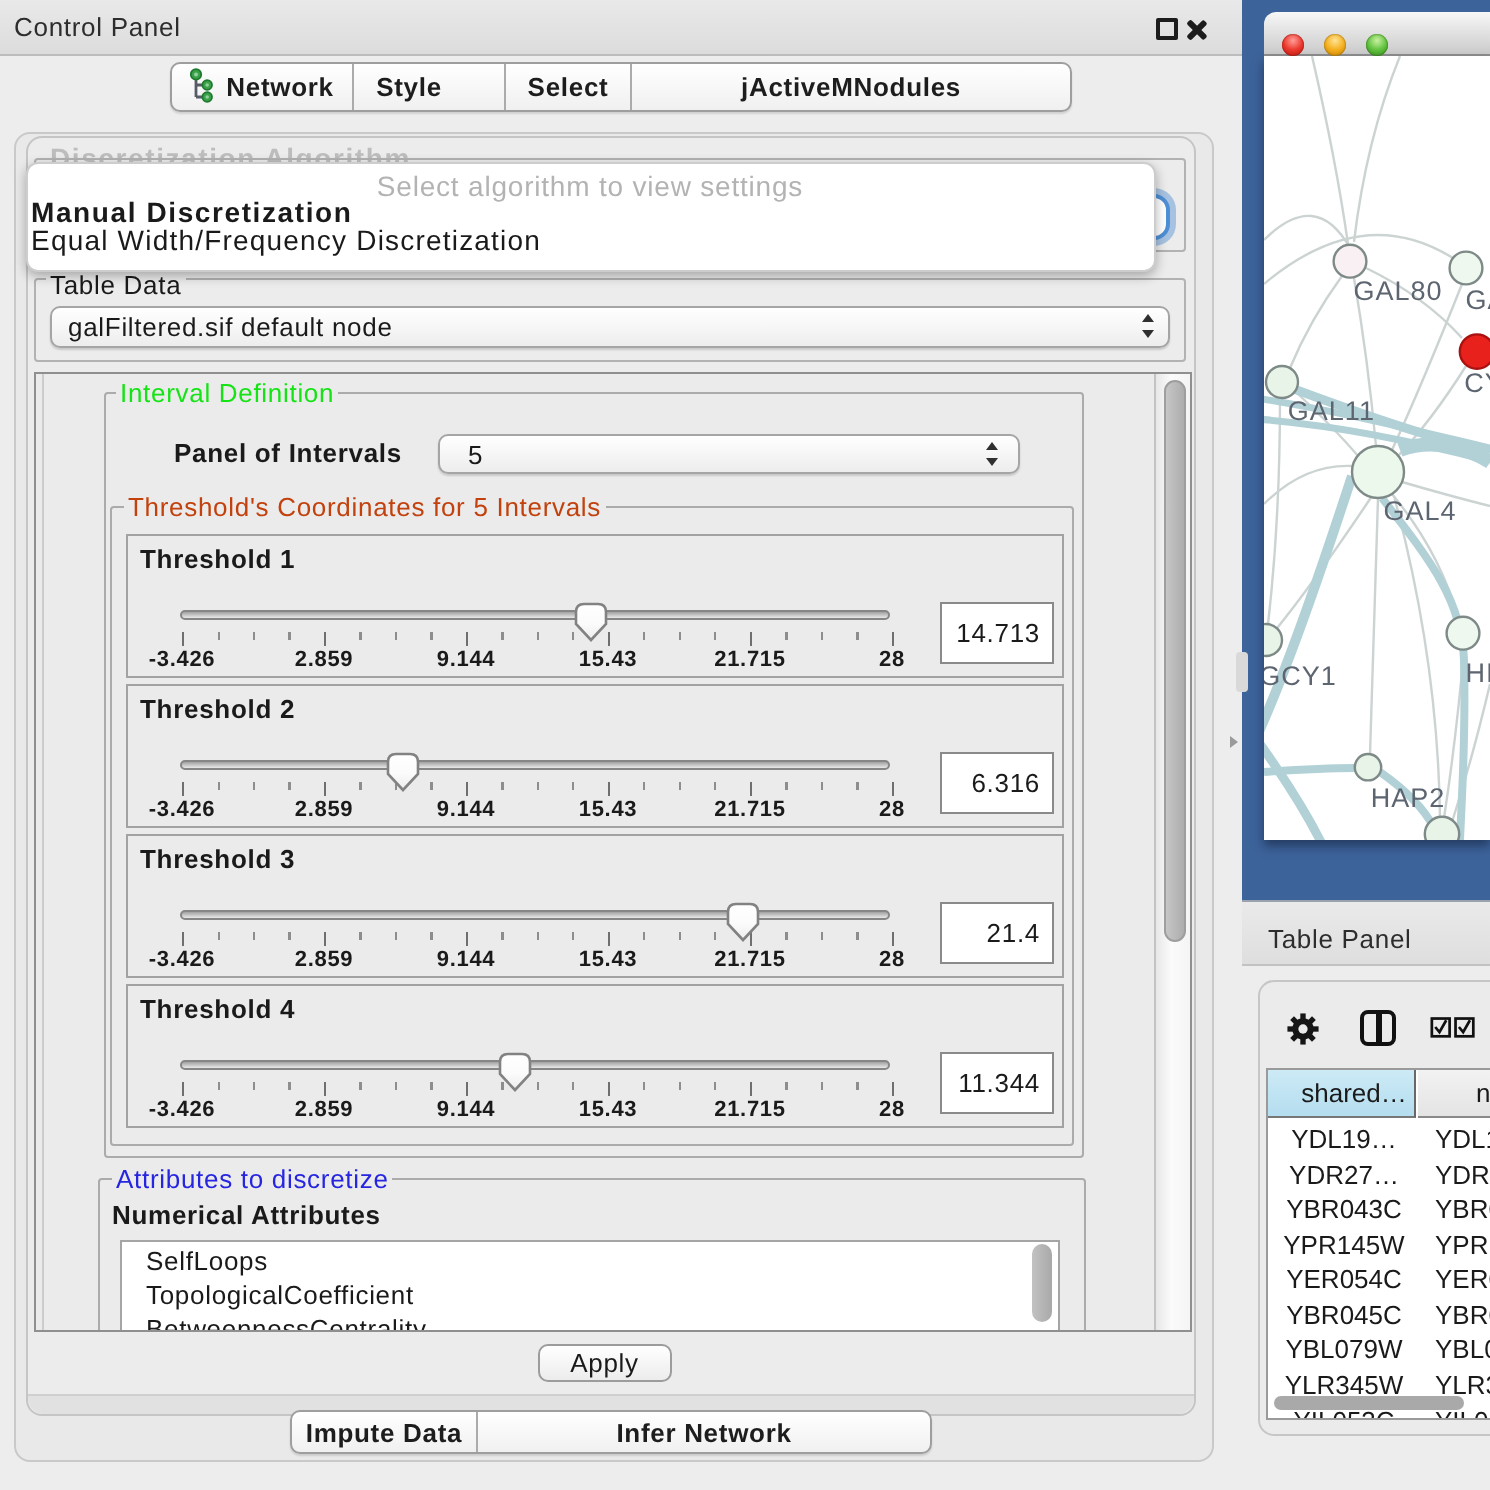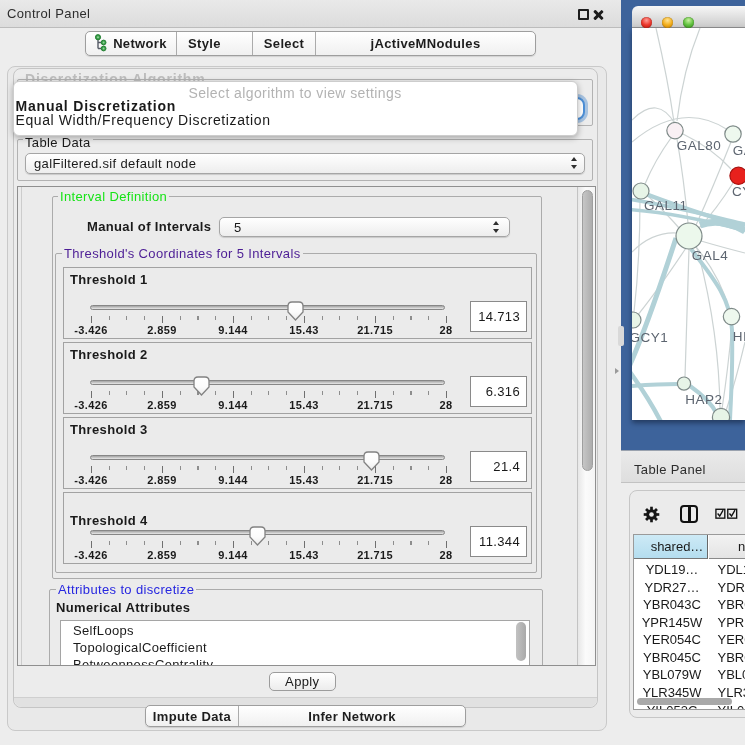--- a/index.html
+++ b/index.html
@@ -81,29 +81,29 @@
   <span style="position:absolute; left:8px; line-height:20px;">galFiltered.sif default node</span>
   <i class="arr up" style="right:7px; top:3px;"></i>
     <i class="arr dn" style="right:7px; top:11px;"></i>
 </div>
 
 <div class="abs" id="scrollpane" style="left:17px; top:186px; width:579px; height:480px; border:1px solid #8f8f8f; background:#ebebeb; overflow:hidden;">
   <div class="abs" style="left:3px; top:0; width:1px; height:480px; background:#cccccc;"></div>
 
   <div class="abs grp" style="left:34px; top:9px; width:490px; height:383px; border-color:#ababab;"></div>
   <div class="abs grptitle" style="left:40px; top:3px; background:#ebebeb; color:#16e316;">Interval Definition</div>
-  <div class="abs" style="left:69px; top:32px; font-weight:bold;">Manual of Intervals</div>
+  <div class="abs" style="left:69px; top:32px; font-weight:bold;">Panel of Intervals</div>
   <div class="abs combo" style="left:201px; top:30px; width:291px; height:20px;">
     <span style="position:absolute; left:14px; line-height:19px;">5</span>
     <i class="arr up" style="right:10px; top:2.5px;"></i>
       <i class="arr dn" style="right:10px; top:10.5px;"></i>
   </div>
 
   <div class="abs grp" style="left:37px; top:66px; width:482px; height:320px; border-color:#ababab;"></div>
-  <div class="abs grptitle" style="left:44px; top:60px; background:#ebebeb; color:#4c1d95;">Threshold's Coordinates for 5 Intervals</div>
+  <div class="abs grptitle" style="left:44px; top:60px; background:#ebebeb; color:#c2410c;">Threshold's Coordinates for 5 Intervals</div>
 
   <div class="abs" style="left:45px; top:80px; width:469px; height:72px; border:1px solid #a2a2a2; background:#ebebeb;">
     <div class="abs" style="left:6px; top:4px; font-weight:bold;">Threshold 1</div>
     <div class="abs" style="left:26px; top:37px; width:355px; height:5px; border:1px solid #868686; border-radius:3px; background:linear-gradient(#a2a2a2,#e8e8e8);"></div>
     <div class="abs" style="left:26.5px; top:48px; width:357px; height:4px; background:repeating-linear-gradient(to right,#8d8d8d 0,#8d8d8d 1px,transparent 1px,transparent 17.75px);"></div>
     <div class="abs" style="left:26.5px; top:48px; width:1px; height:7px; background:#6f6f6f;"></div>
     <div class="abs" style="left:27.0px; top:56px; transform:translateX(-50%); font-size:11px; font-weight:bold; white-space:nowrap;">-3.426</div>
     <div class="abs" style="left:97.5px; top:48px; width:1px; height:7px; background:#6f6f6f;"></div>
     <div class="abs" style="left:98.0px; top:56px; transform:translateX(-50%); font-size:11px; font-weight:bold; white-space:nowrap;">2.859</div>
     <div class="abs" style="left:168.5px; top:48px; width:1px; height:7px; background:#6f6f6f;"></div>
@@ -176,21 +176,21 @@
             <stop offset="0" stop-color="#ffffff"></stop>
             <stop offset="0.55" stop-color="#fbfbfb"></stop>
             <stop offset="1" stop-color="#ececec"></stop>
           </linearGradient>
         </defs>
         <path d="M 5,1 L 12,1 Q 16,1 16,5 L 16,11 L 8.5,19 L 1,11 L 1,5 Q 1,1 5,1 Z" fill="url(#th2)" stroke="#828282" stroke-width="1.3"></path>
       </svg>
     <div class="abs" style="left:406px; top:33px; width:57px; height:31px; background:#fff; border:1px solid #8a8a8a; text-align:right; line-height:29px; padding-right:6px; font-size:13px;">21.4</div>
   </div>
   <div class="abs" style="left:45px; top:305px; width:469px; height:72px; border:1px solid #a2a2a2; background:#ebebeb;">
-    <div class="abs" style="left:6px; top:4px; font-weight:bold;margin-top:16px;">Threshold 4</div>
+    <div class="abs" style="left:6px; top:4px; font-weight:bold;">Threshold 4</div>
     <div class="abs" style="left:26px; top:37px; width:355px; height:5px; border:1px solid #868686; border-radius:3px; background:linear-gradient(#a2a2a2,#e8e8e8);"></div>
     <div class="abs" style="left:26.5px; top:48px; width:357px; height:4px; background:repeating-linear-gradient(to right,#8d8d8d 0,#8d8d8d 1px,transparent 1px,transparent 17.75px);"></div>
     <div class="abs" style="left:26.5px; top:48px; width:1px; height:7px; background:#6f6f6f;"></div>
     <div class="abs" style="left:27.0px; top:56px; transform:translateX(-50%); font-size:11px; font-weight:bold; white-space:nowrap;">-3.426</div>
     <div class="abs" style="left:97.5px; top:48px; width:1px; height:7px; background:#6f6f6f;"></div>
     <div class="abs" style="left:98.0px; top:56px; transform:translateX(-50%); font-size:11px; font-weight:bold; white-space:nowrap;">2.859</div>
     <div class="abs" style="left:168.5px; top:48px; width:1px; height:7px; background:#6f6f6f;"></div>
     <div class="abs" style="left:169.0px; top:56px; transform:translateX(-50%); font-size:11px; font-weight:bold; white-space:nowrap;">9.144</div>
     <div class="abs" style="left:239.5px; top:48px; width:1px; height:7px; background:#6f6f6f;"></div>
     <div class="abs" style="left:240.0px; top:56px; transform:translateX(-50%); font-size:11px; font-weight:bold; white-space:nowrap;">15.43</div>

